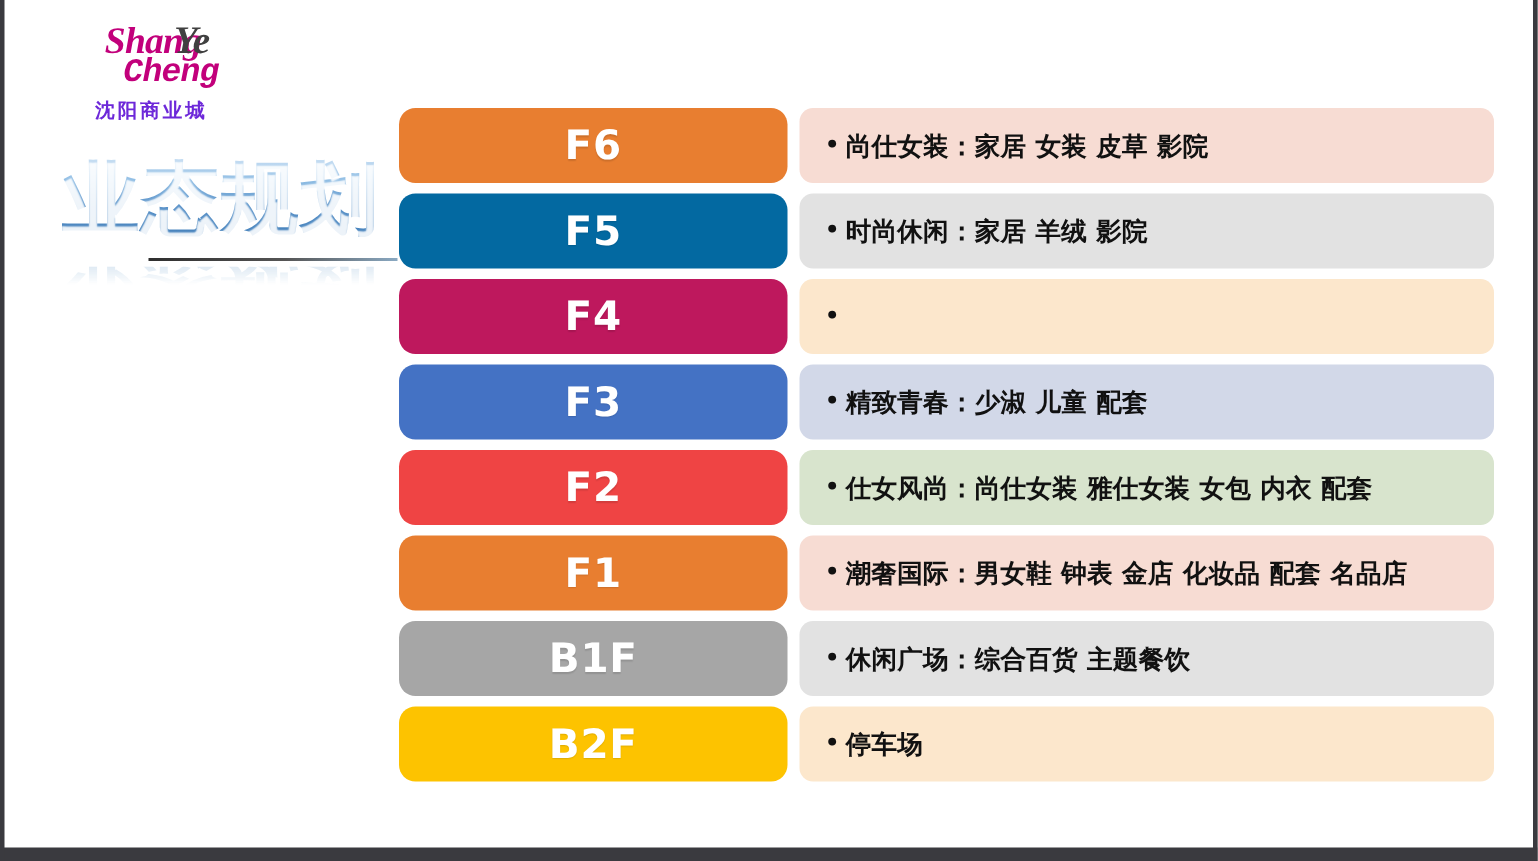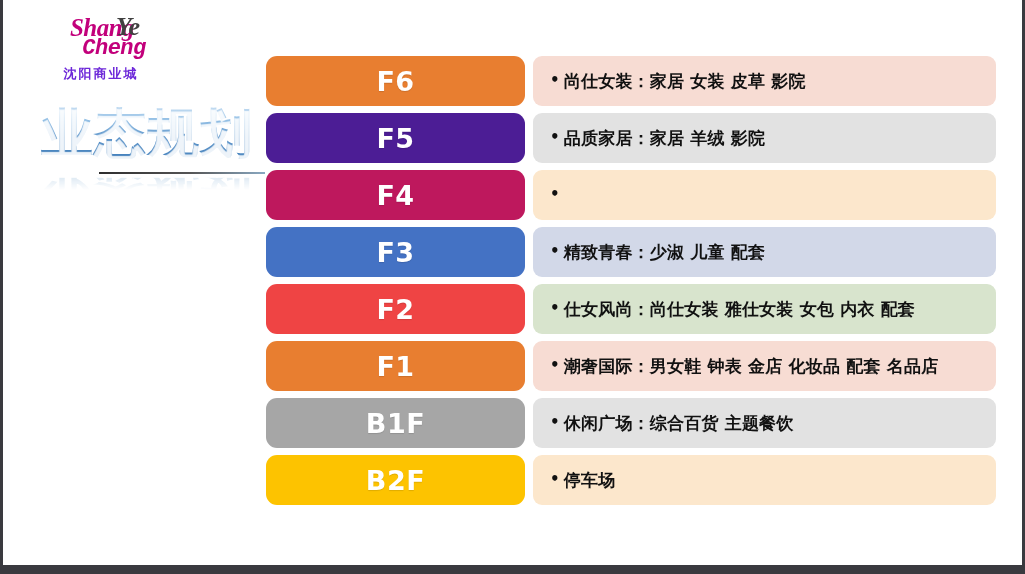--- a/index.html
+++ b/index.html
@@ -114,21 +114,21 @@
     top: 172px;
     width: 166px;
     height: 2px;
     background: linear-gradient(90deg,#2e2e2e 0%,#555 55%,#8aa9c2 100%);
   }
 
   
   .floors {
     position: absolute;
     left: 263px;
-    top: 56px;
+    top: 72px;
     width: 730px;
   }
   .floor-row {
     display: flex;
     align-items: stretch;
     height: 50px;
     margin-bottom: 7px;
   }
   .floor-pill {
     width: 259px;
@@ -191,24 +191,24 @@
 
     <div class="floor-row">
       <div class="floor-pill" style="background:#e87e30">F6</div>
       <div class="floor-desc" style="background:#f7dcd3">
         <span class="bullet">•</span>
         <span>尚仕女装：家居 女装 皮草 影院</span>
       </div>
     </div>
 
     <div class="floor-row">
-      <div class="floor-pill" style="background:#4c1d95">F5</div>
+      <div class="floor-pill" style="background:#0369a1">F5</div>
       <div class="floor-desc" style="background:#e2e2e2">
         <span class="bullet">•</span>
-        <span>品质家居：家居 羊绒 影院</span>
+        <span>时尚休闲：家居 羊绒 影院</span>
       </div>
     </div>
 
     <div class="floor-row">
       <div class="floor-pill" style="background:#be185d">F4</div>
       <div class="floor-desc" style="background:#fce7cc">
         <span class="bullet">•</span>
       </div>
     </div>
 

